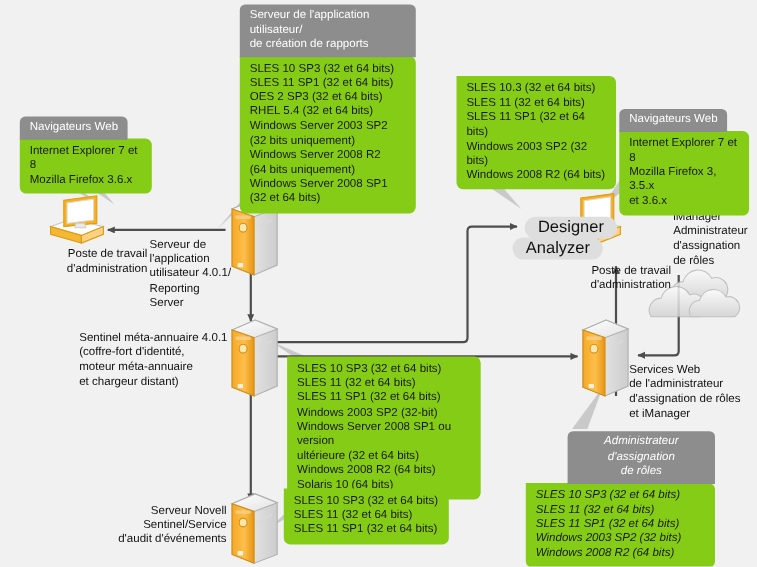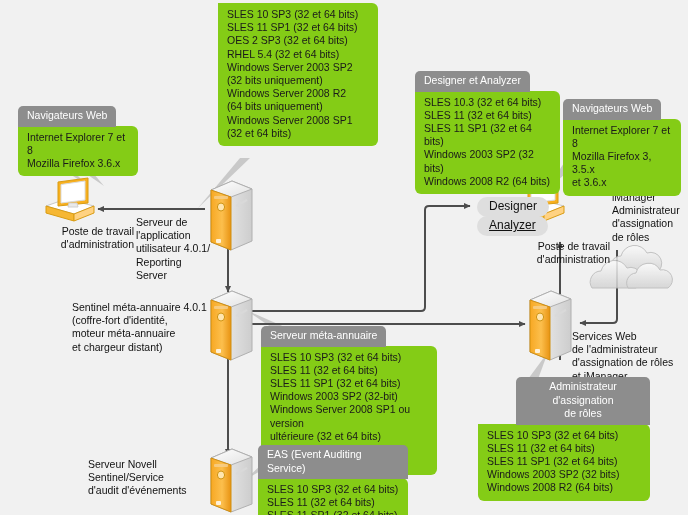--- a/index.html
+++ b/index.html
@@ -55,27 +55,27 @@
   
   .nodelabel {
     position: absolute;
     font-size: 10.5px;
     line-height: 13.2px;
     color: #111111;
     white-space: pre-line;
     z-index: 5;
   }
   .nodelabel.center { text-align: right; }
-  .nodelabel.right { text-align: left; }
+  .nodelabel.right { text-align: right; }
 
   .pill {
     position: absolute;
     background: #dedede;
     color: #111111;
-    font-size: 12px;
+    font-size: 15px;
     line-height: 15px;
     padding: 2px 12px 3px 12px;
     border-radius: 10px;
     z-index: 7;
     white-space: nowrap;
   }
 </style>
 </head>
 <body>
 
@@ -197,34 +197,35 @@
     <polygon points="516,206 544,214 544,221 516,213" fill="#f6b733" stroke="#d99c13" stroke-width="1"></polygon>
     <polygon points="544,214 564,206 564,213 544,221" fill="#ffd282" stroke="#d99c13" stroke-width="1"></polygon>
     <rect x="544" y="206" width="10" height="2.5" rx="1" fill="#ffffff" opacity="0.85"></rect>
     <polygon points="528,180 558,176 558,203 528,206" fill="#f8b01f" stroke="#d99c13" stroke-width="1"></polygon>
     <polygon points="531,182.5 555,179 555,200 531,203" fill="#ffffff" stroke="#dcdcdc" stroke-width="1"></polygon>
     <polygon points="539,203 547,203 548,207 538,207" fill="#e9e9e9" stroke="#cfcfcf" stroke-width="1"></polygon>
   </g>
 </svg>
 
 <div class="callout" style="left:218px; top:4px; width:160px;">
+  <div class="hdr">Serveur de l'application utilisateur/
+de création de rapports</div>
   <div class="body">SLES 10 SP3 (32 et 64 bits)
 SLES 11 SP1 (32 et 64 bits)
 OES 2 SP3 (32 et 64 bits)
 RHEL 5.4 (32 et 64 bits)
 Windows Server 2003 SP2
 (32 bits uniquement)
 Windows Server 2008 R2
 (64 bits uniquement)
 Windows Server 2008 SP1
 (32 et 64 bits)</div>
 </div>
 
 <div class="callout" style="left:415px; top:70px; width:145px;">
-  <div class="hdr">Designer et Analyzer</div>
   <div class="body">SLES 10.3 (32 et 64 bits)
 SLES 11 (32 et 64 bits)
 SLES 11 SP1 (32 et 64 bits)
 Windows 2003 SP2  (32 bits)
 Windows 2008 R2 (64 bits)</div>
 </div>
 
 <div class="callout" style="left:563px; top:98px; width:118px;">
   <div class="hdr">Navigateurs Web</div>
   <div class="body">Internet Explorer 7 et 8
@@ -232,39 +233,37 @@
 et 3.6.x</div>
 </div>
 
 <div class="callout" style="left:18px; top:105px; width:120px;">
   <div class="hdr">Navigateurs Web</div>
   <div class="body">Internet Explorer 7 et 8
 Mozilla Firefox 3.6.x</div>
 </div>
 
 <div class="callout" style="left:261px; top:325px; width:176px;">
-  <div class="hdr">Serveur méta-annuaire</div>
   <div class="body">SLES 10 SP3 (32 et 64 bits)
 SLES 11 (32 et 64 bits)
 SLES 11 SP1 (32 et 64 bits)
 Windows 2003 SP2 (32-bit)
 Windows Server 2008 SP1 ou version
  ultérieure (32 et 64 bits)
 Windows 2008 R2 (64 bits)
 Solaris 10 (64 bits)</div>
 </div>
 
 <div class="callout" style="left:258px; top:445px; width:150px;">
-  <div class="hdr">EAS (Event Auditing Service)</div>
   <div class="body">SLES 10 SP3 (32 et 64 bits)
 SLES 11 (32 et 64 bits)
 SLES 11 SP1 (32 et 64 bits)</div>
 </div>
 
-<div class="callout" style="left:478px; top:377px; width:172px;">
+<div class="callout" style="left:478px; top:392px; width:172px;font-style:italic;">
   <div class="hdr center" style="margin-left:38px;">Administrateur d'assignation
 de rôles</div>
   <div class="body">SLES 10 SP3 (32 et 64 bits)
 SLES 11 (32 et 64 bits)
 SLES 11 SP1 (32 et 64 bits)
 Windows 2003 SP2 (32 bits)
 Windows 2008 R2 (64 bits)</div>
 </div>
 
 <div class="nodelabel center" style="left:4px; top:225px; width:130px;">Poste de travail
@@ -291,13 +290,13 @@
 <div class="nodelabel" style="left:572px; top:330px; width:116px;">Services Web
 de l'administrateur
 d'assignation de rôles
 et iManager</div>
 
 <div class="nodelabel right" style="left:88px; top:458px; width:118px;">Serveur Novell
 Sentinel/Service
 d'audit d'événements</div>
 
 <div class="pill" style="left:477px; top:197px;">Designer</div>
-<div class="pill" style="left:477px; top:216px;text-decoration:underline;">Analyzer</div>
+<div class="pill" style="left:466px; top:216px;">Analyzer</div>
 
 </body></html>

